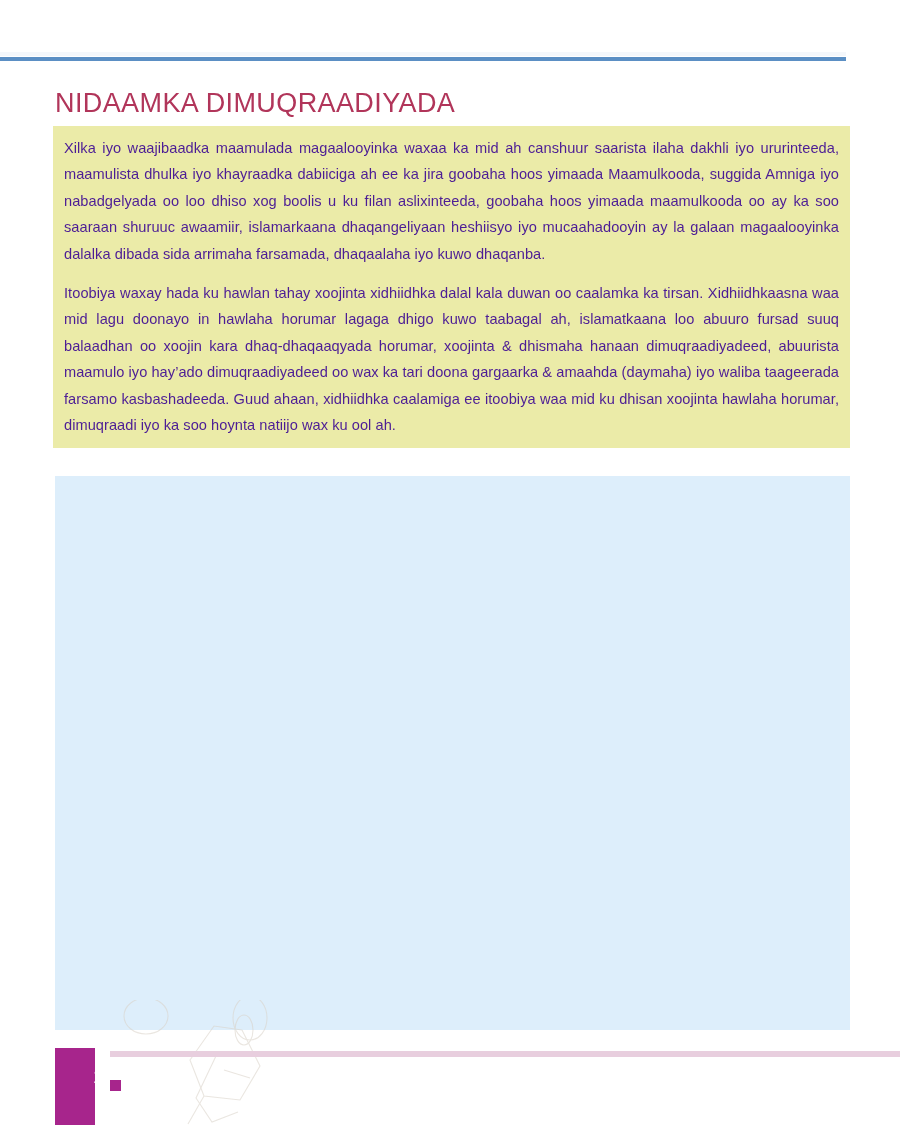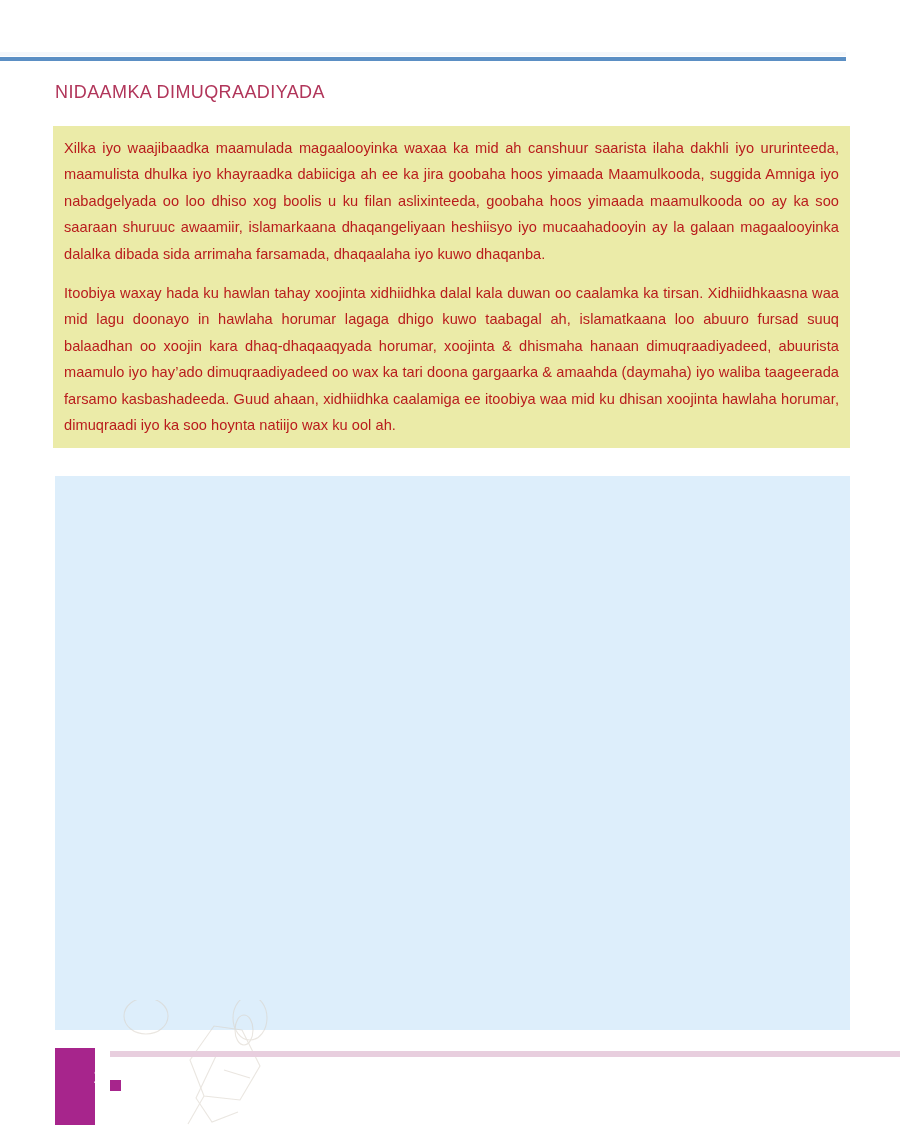--- a/index.html
+++ b/index.html
@@ -45,37 +45,37 @@
     width: 846px;
     height: 4px;
     background: #5b8fc4;
   }
 
   
   .page-title {
     position: absolute;
     left: 55px;
     top: 70px;
-    font-size: 18px;
+    font-size: 27px;
     letter-spacing: 0.4px;
     color: #b1355a;
     font-weight: 400;
     white-space: nowrap;
   }
 
   
   .yellow-box {
     position: absolute;
     left: 53px;
     top: 126px;
     width: 797px;
     padding: 9px 11px 10px 11px;
     box-sizing: border-box;
     background: #ebeba8;
-    color: #b91c1c;
+    color: #4c1d95;
   }
   .yellow-box p {
     margin: 0;
     font-size: 14.6px;
     line-height: 26.4px;
     text-align: justify;
     text-justify: inter-word;
     letter-spacing: 0.05px;
   }
   .yellow-box p + p {

